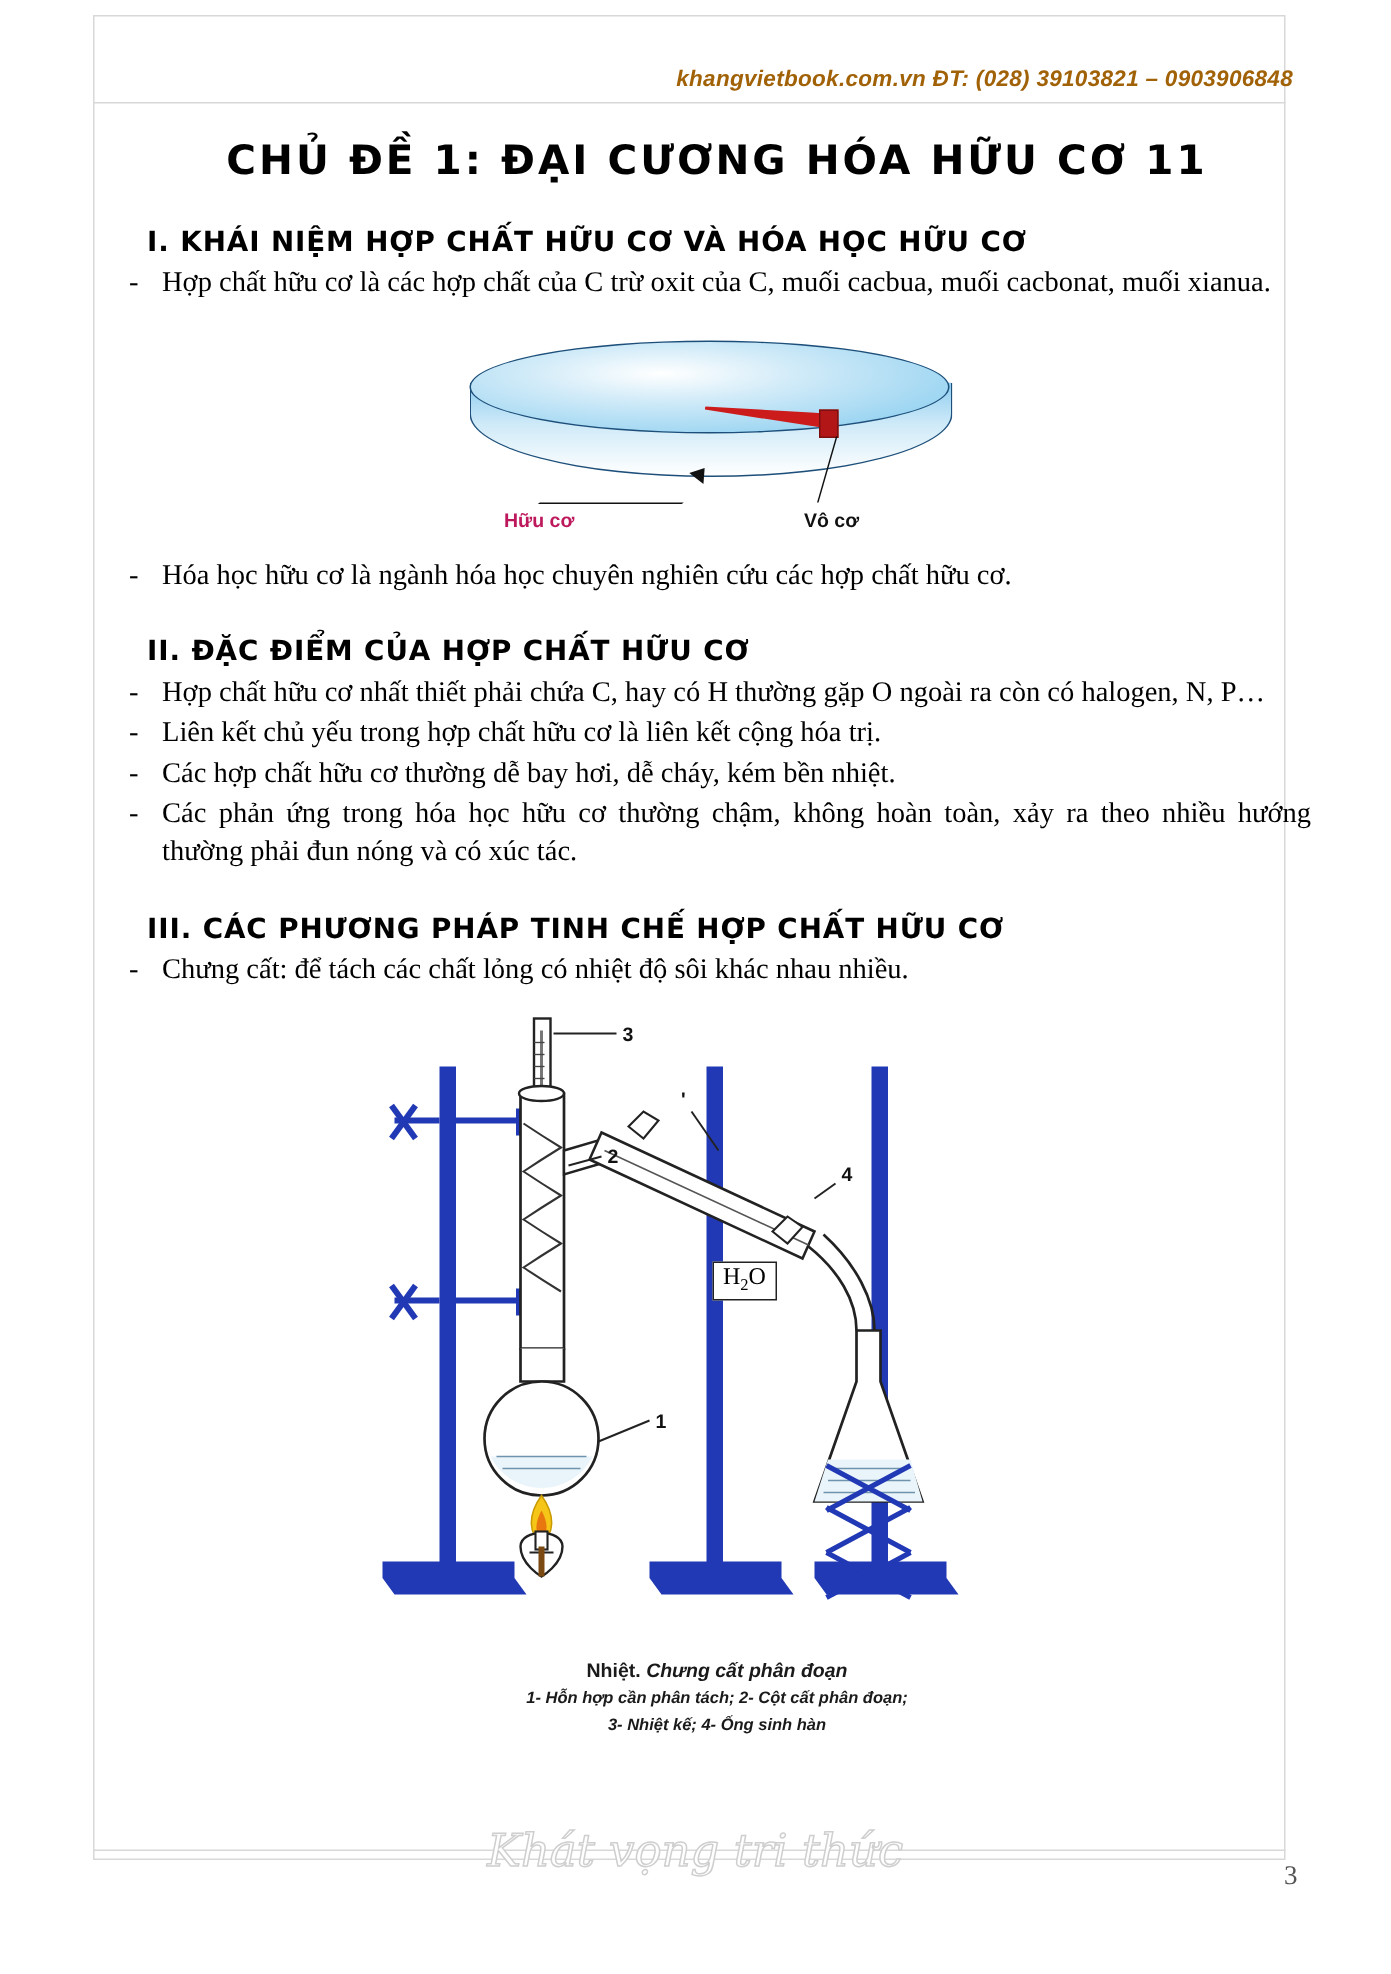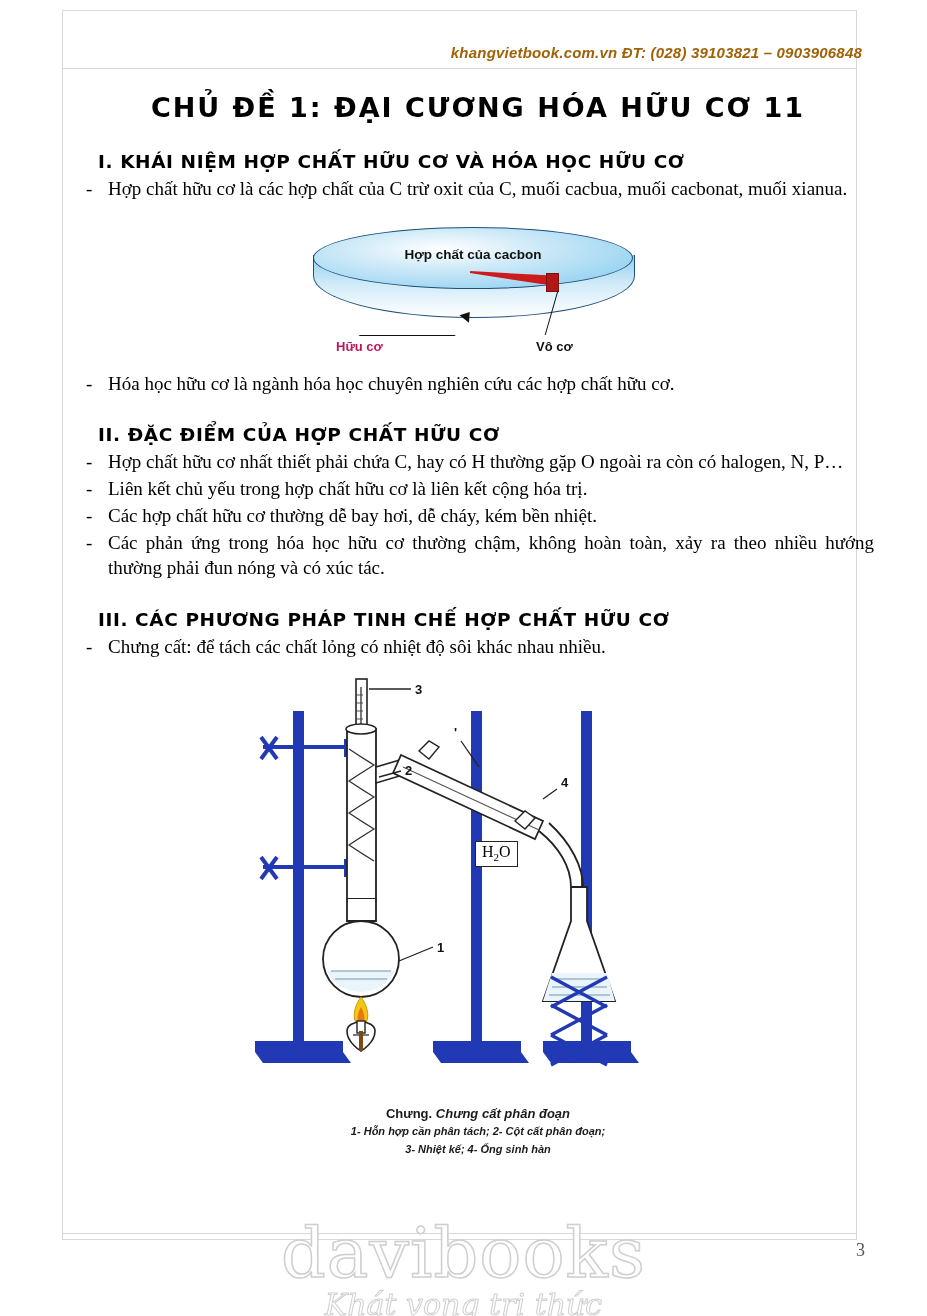--- a/index.html
+++ b/index.html
@@ -321,21 +321,20 @@
   <h2 class="section-title">I. KHÁI NIỆM HỢP CHẤT HỮU CƠ VÀ HÓA HỌC HỮU CƠ</h2>
 
   <div class="bullet-row">
     <span class="dash">-</span>
     <span class="btext">Hợp chất hữu cơ là các hợp chất của C trừ oxit của C, muối cacbua, muối cacbonat, muối xianua.</span>
   </div>
 
   <div class="figure1">
     <div class="cyl-side"></div>
     <div class="cyl-top"></div>
-    <div class="cyl-label">Hợp chất của cacbon</div>
     <div class="wedge"></div>
     <div class="wedge-face"></div>
     <div class="lead-left"></div>
     <div class="arrow-left"></div>
     <div class="lead-right"></div>
     <div class="lbl-huuco">Hữu cơ</div>
     <div class="lbl-voco">Vô cơ</div>
   </div>
 
   <div class="bullet-row">
@@ -474,26 +473,25 @@
         <text x="194" y="281">1</text>
         <text x="211" y="66">'</text>
         <text x="318" y="116">4</text>
       </g>
     </svg>
 
     <div class="h2o-box">H<sub>2</sub>O</div>
   </div>
 
   <div class="fig-caption">
-    <span class="cap-title">Chưng.</span>
+    <span class="cap-title">Nhiệt.</span>
     <span class="cap-sub">Chưng cất phân đoạn</span><br>
     <span class="cap-line2">1- Hỗn hợp cần phân tách; 2- Cột cất phân đoạn;</span><br>
     <span class="cap-line3">3- Nhiệt kế; 4- Ống sinh hàn</span>
   </div>
 
 </div>
 
 <div class="watermark">
-  <div class="wm-main">davibooks</div>
   <div class="wm-sub">Khát vọng tri thức</div>
 </div>
 
 <div class="page-number">3</div>
 
 </body></html>

